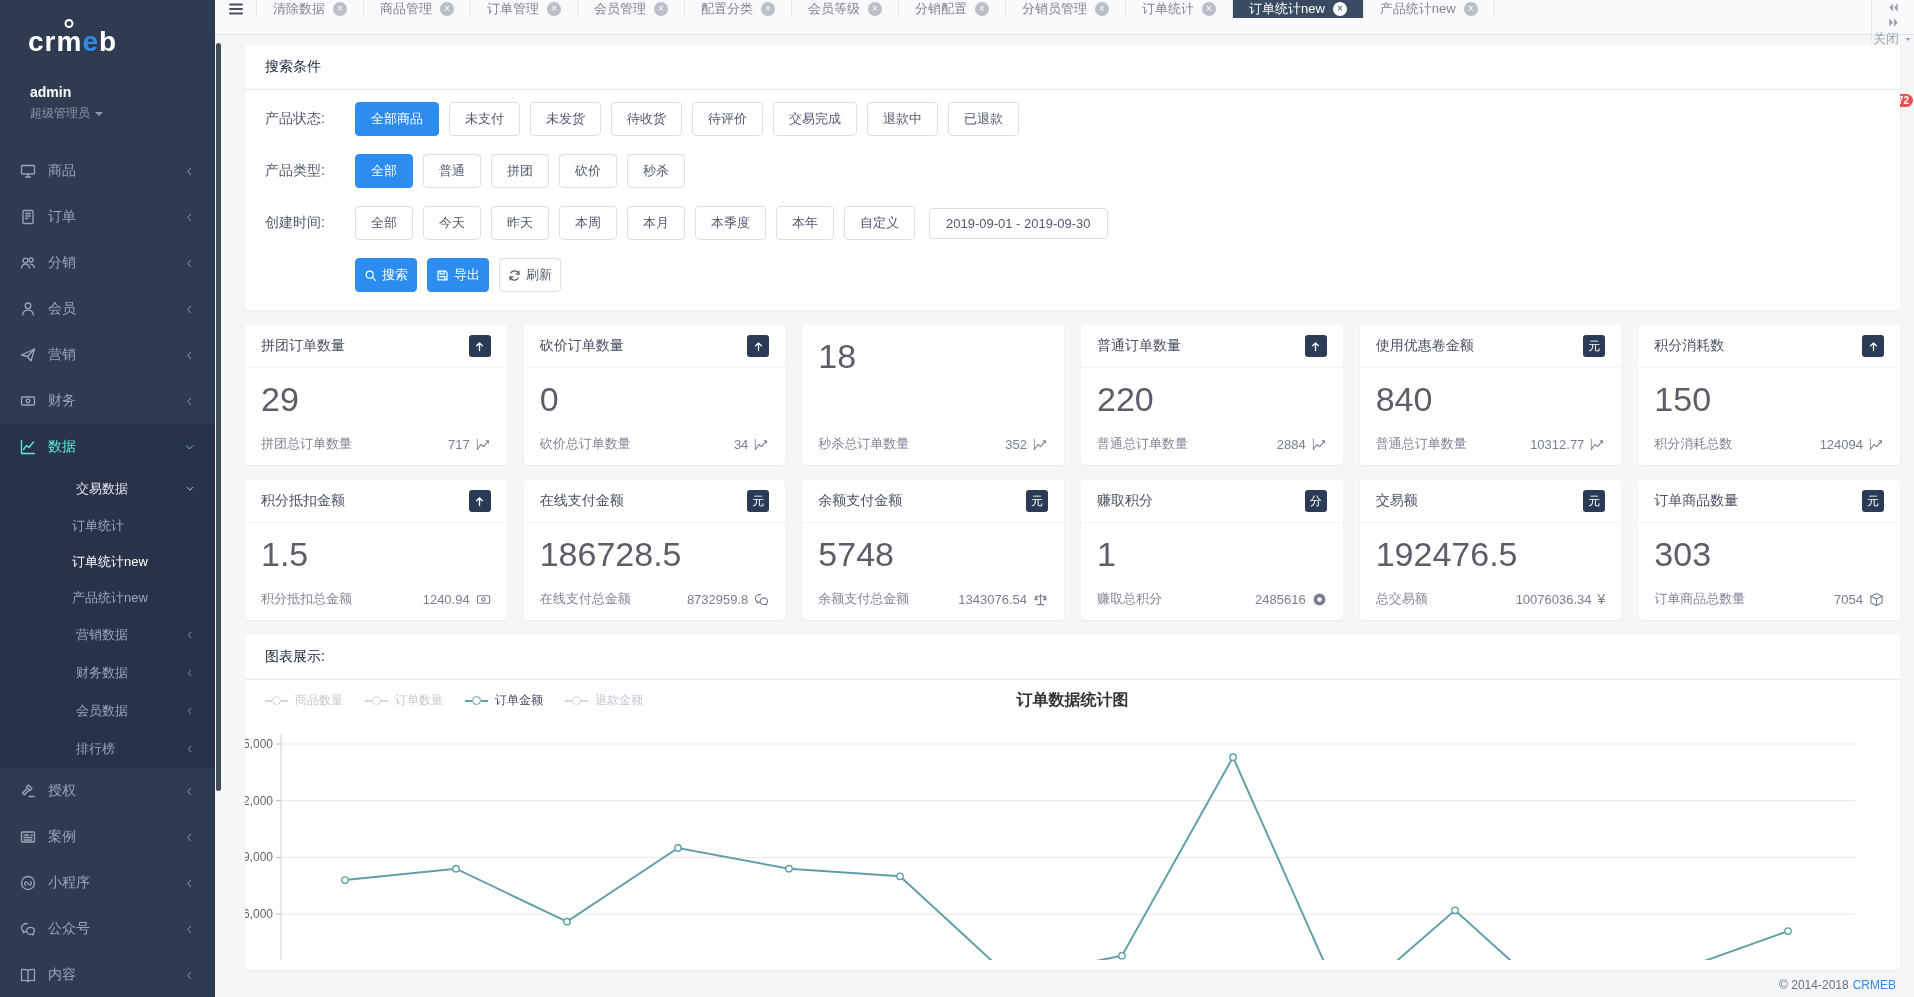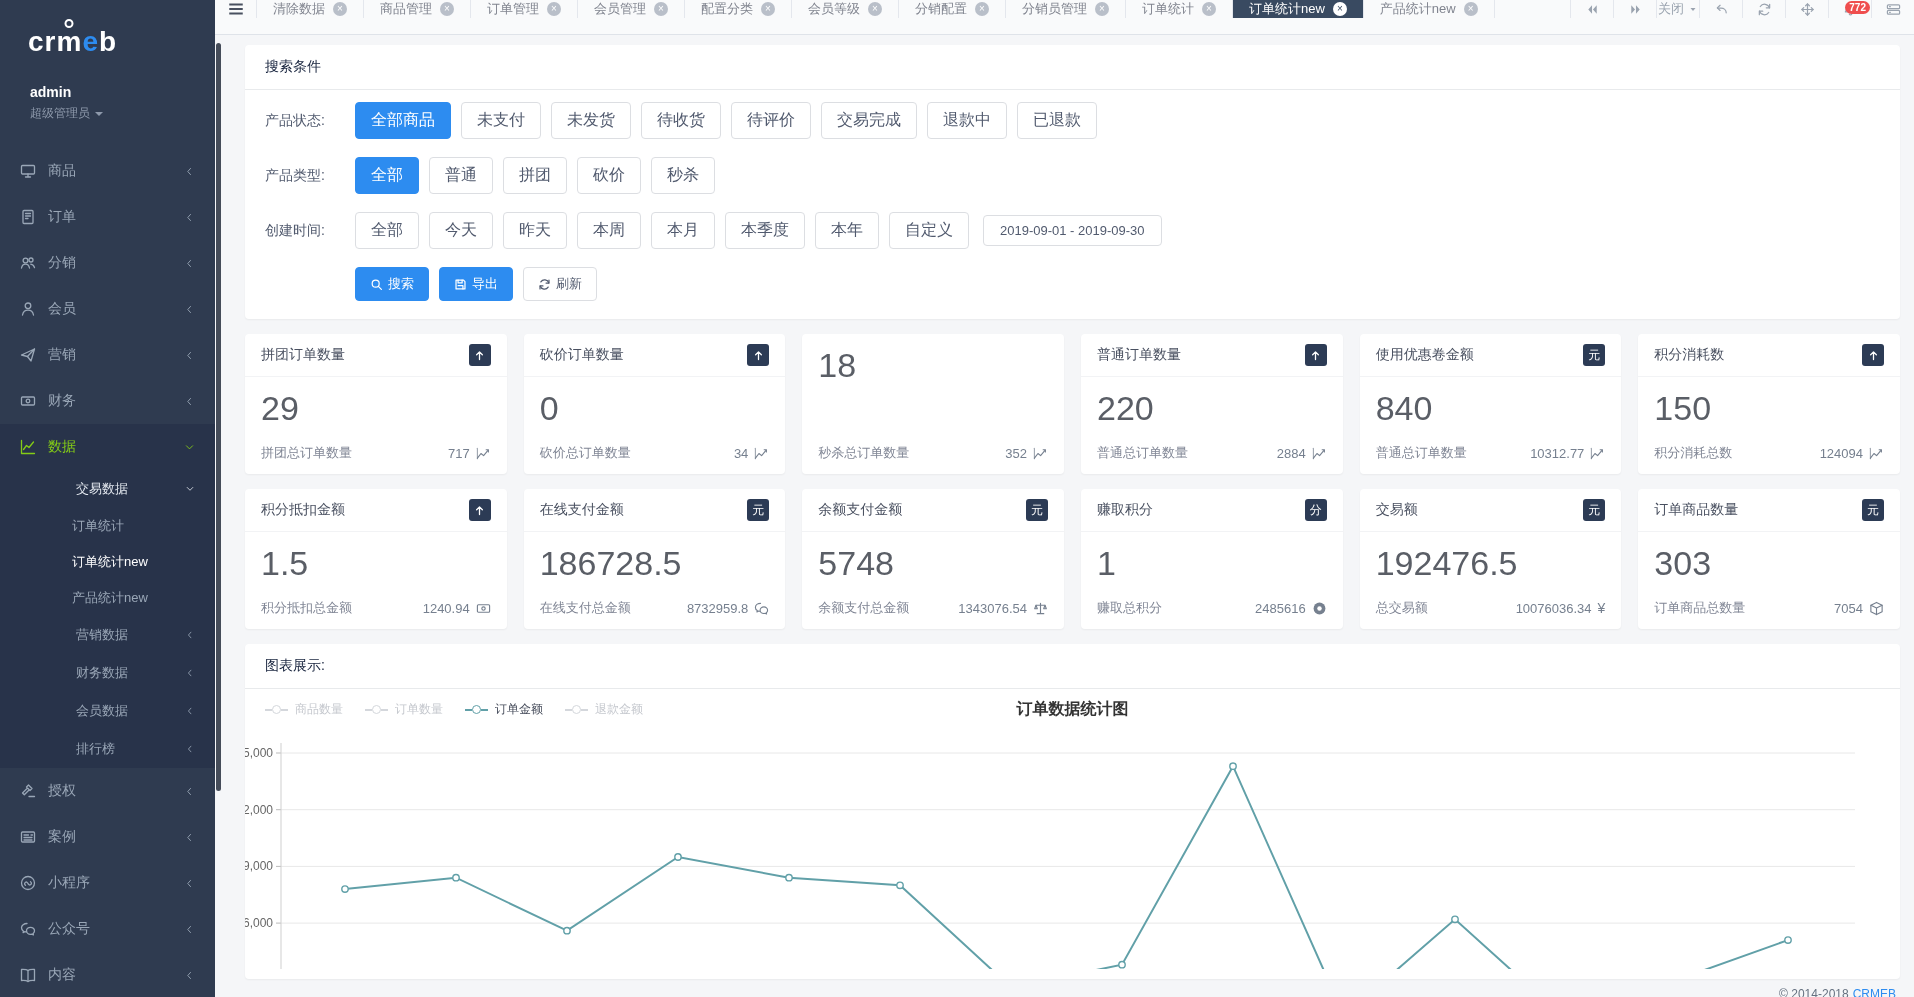--- a/index.html
+++ b/index.html
@@ -14,56 +14,56 @@
   .logo .ring-m::after { content:""; position:absolute; top:-7px; left:50%; transform:translateX(-50%); width:5px; height:5px; border:2px solid #fff; border-radius:50%; }
   .logo .blue-e { color:#2d8cf0; }
   .user-block { padding:16px 30px 4px; }
   .user-name { color:#fff; font-size:14px; font-weight:bold; }
   .user-role { margin-top:5px; font-size:12px; color:#8e99ab; display:flex; align-items:center; gap:5px; }
   .caret-dn { width:0; height:0; border:4px solid transparent; border-top-color:#8e99ab; margin-top:4px; }
   #side-menu { margin-top:22px; }
   .mi { display:flex; align-items:center; gap:12px; padding:14px 20px; font-size:14px; cursor:pointer; color:#9aa7b7; }
   .mi .chev { margin-left:auto; }
   .menu-group.open { background:#28334a; }
-  .menu-group.open > .mi { color:#84cc16; }
+  .menu-group.open > .mi { color:#5eead4; }
   .sub1 { display:flex; align-items:center; padding:10px 20px 10px 76px; font-size:13px; color:#9aa7b7; cursor:pointer; }
   .sub1.open { color:#e4e9f0; }
   .sub1 .chev { margin-left:auto; }
   .sub2 { padding:9px 0 9px 72px; font-size:13px; color:#9aa7b7; cursor:pointer; }
   .sub2.active { color:#ffffff; }
   .icon { display:inline-flex; align-items:center; justify-content:center; }
   .icon svg { display:block; }
 
   
   .main { flex:1; min-width:0; display:flex; flex-direction:column; }
   .tabbar { height:35px; background:#f9fafb; border-bottom:1px solid #dfe3e9; display:flex; align-items:flex-start; flex-shrink:0; }
   .hamburger { width:42px; display:flex; align-items:center; justify-content:center; color:#495060; border-right:1px solid #e4e7ed; cursor:pointer; }
   .tab { display:flex; align-items:center; gap:8px; padding:0 16px; border-right:1px solid #e4e7ed; font-size:13px; color:#80848f; cursor:pointer; white-space:nowrap; }
   .tab.active { background:#394a61; color:#fff; }
   .tab-close { width:14px; height:14px; border-radius:50%; background:#b9bfc9; color:#fff; font-size:10px; line-height:14px; text-align:center; display:inline-block; }
   .tab.active .tab-close { background:#ffffff; color:#394a61; }
-  .tab-controls { margin-left:auto; display:flex; align-items:stretch; }
+  .tab-controls { margin-left:auto; display:flex; align-items:stretch;flex-direction:column; }
   .ctrl { width:43px; border-left:1px solid #e4e7ed; display:flex; align-items:center; justify-content:center; gap:4px; color:#9aa3af; cursor:pointer; position:relative; font-size:13px; }
   .ctrl .badge { position:absolute; top:1px; right:1px; background:#ef4e4e; color:#fff; font-size:10px; line-height:13px; padding:0 4px; border-radius:7px; font-weight:bold; }
 
   .content { position:relative; flex:1; overflow:hidden; padding:10px 14px 0 30px; }
   .scroll-thumb { position:absolute; left:1px; top:8px; width:5px; height:748px; background:#454c59; border-radius:3px; }
 
   .panel { background:#fff; border-radius:4px; box-shadow:0 1px 2px rgba(0,0,0,.05); }
   .panel-header { padding:13px 20px; font-size:14px; color:#17233d; border-bottom:1px solid #e8eaec; }
 
   
   .search-body { padding:12px 20px 18px; }
   .filter-row { display:flex; align-items:center; margin-bottom:18px; }
   .filter-label { width:90px; font-size:14px; color:#515a6e; flex-shrink:0; }
-  .opt-btn { border:1px solid #dcdee2; background:#fff; color:#515a6e; font-size:16px; padding:7px 15px; border-radius:4px; margin-right:10px; cursor:pointer; font-family:inherit; }
+  .opt-btn { border:1px solid #dcdee2; background:#fff; color:#515a6e; font-size:13px; padding:7px 15px; border-radius:4px; margin-right:10px; cursor:pointer; font-family:inherit; }
   .opt-btn.active { background:#2d8cf0; border-color:#2d8cf0; color:#fff; }
   .date-box { border:1px solid #dcdee2; border-radius:4px; padding:7px 16px; font-size:13px; color:#515a6e; margin-left:4px; cursor:pointer; }
   .actions-row { display:flex; margin-left:90px; }
-  .act-btn { display:inline-flex; align-items:center; gap:5px; border:1px solid #dcdee2; background:#fff; color:#515a6e; font-size:13px; padding:7px 14px; border-radius:4px; margin-right:10px; cursor:pointer; font-family:inherit; }
+  .act-btn { display:inline-flex; align-items:center; gap:5px; border:1px solid #dcdee2; background:#fff; color:#515a6e; font-size:13px; padding:7px 8px; border-radius:4px; margin-right:10px; cursor:pointer; font-family:inherit; }
   .act-btn.primary { background:#2d8cf0; border-color:#2d8cf0; color:#fff; }
 
   
   .cards-row { display:flex; gap:17px; margin-top:15px; }
   .card { flex:1; background:#fff; border-radius:4px; box-shadow:0 1px 2px rgba(0,0,0,.05); height:140px; display:flex; flex-direction:column; min-width:0; }
   .card-head { display:flex; justify-content:space-between; align-items:center; padding:10px 16px; border-bottom:1px solid #f2f3f5; }
   .card-title { font-size:14px; color:#495060; }
   .card-badge { width:22px; height:22px; background:#2c3b55; color:#fff; border-radius:3px; display:flex; align-items:center; justify-content:center; font-size:12px; flex-shrink:0; }
   .card-value { font-size:34px; color:#5a5e66; padding:12px 16px 0; flex:1; white-space:nowrap; overflow:hidden; }
   .card-foot { display:flex; justify-content:space-between; align-items:center; padding:0 16px 12px; font-size:13px; color:#808695; }

